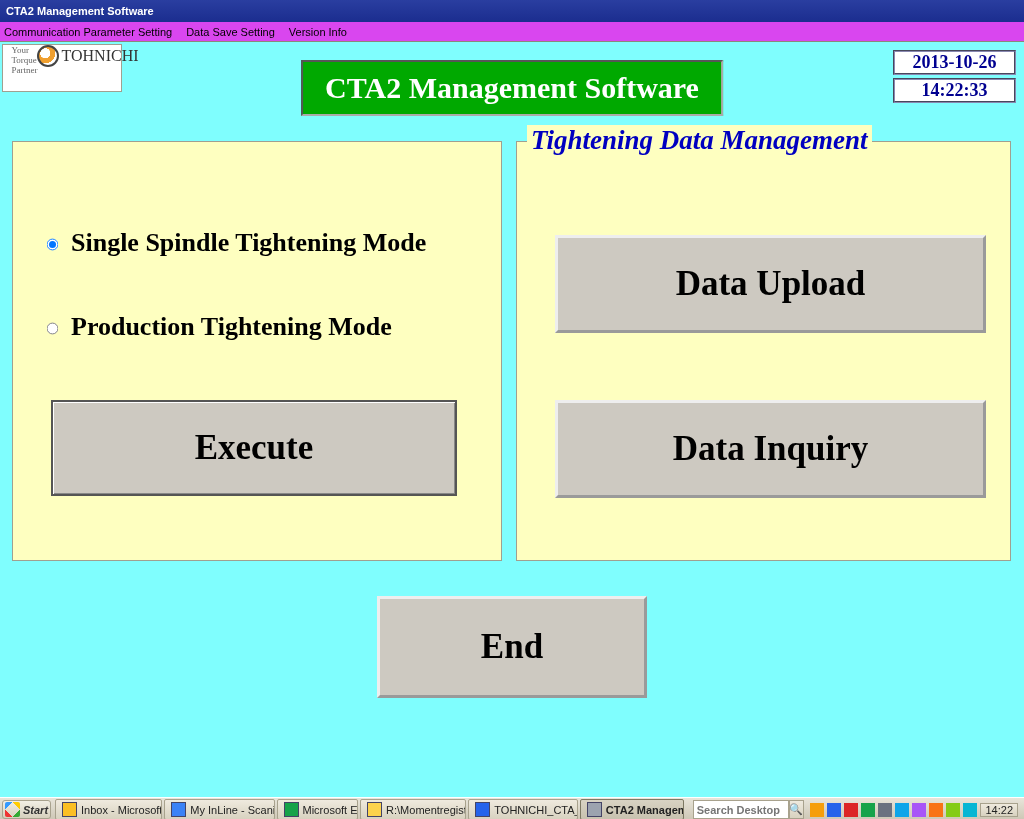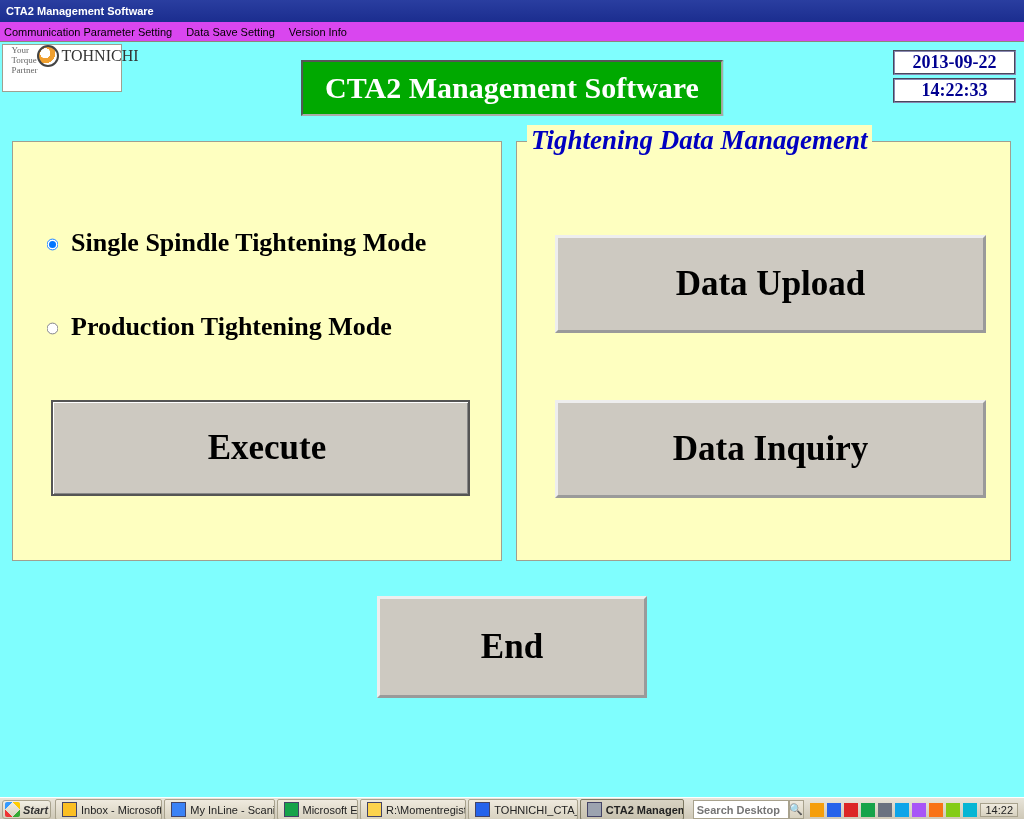--- a/index.html
+++ b/index.html
@@ -138,21 +138,21 @@
     border: 3px outset #eee;
     font-family: "Times New Roman", serif;
     font-weight: bold;
     font-size: 35px;
     display: flex;
     align-items: center;
     justify-content: center;
     cursor: default;
     color:#000;
   }
-  .btn-execute { left: 38px;  top: 258px; width: 402px; height: 92px; border:2px solid #555; box-shadow: inset 1px 1px 0 #fff, inset -1px -1px 0 #888; padding-left: 13px;}
+  .btn-execute { left: 38px;  top: 258px; width: 402px; height: 92px; border:2px solid #555; box-shadow: inset 1px 1px 0 #fff, inset -1px -1px 0 #888;}
   .btn-upload  { left: 38px;  top: 93px; width: 425px; height: 92px; }
   .btn-inquiry { left: 38px;  top: 258px; width: 425px; height: 92px; }
   .btn-end {
     position: absolute;
     top: 554px;
     left: 50%;
     transform: translateX(-50%);
     width: 264px;
     height: 96px;
     background: #cdc9c1;
@@ -273,21 +273,21 @@
   <div class="logo">
     <div class="logo-top">Your Torque Partner</div>
     <div class="logo-main">
       <div class="logo-circle"></div>
       <span>TOHNICHI</span>
     </div>
   </div>
 
   <div class="banner">CTA2 Management Software</div>
 
-  <div class="datebox">2013-09-22</div>
+  <div class="datebox">2013-10-26</div>
   <div class="timebox">14:22:33</div>
 
   <div class="group group-left">
 
     <label class="radio-row radio1">
       <input type="radio" name="mode" checked="" style="">
       <span>Single Spindle Tightening Mode</span>
     </label>
 
     <label class="radio-row radio2">

